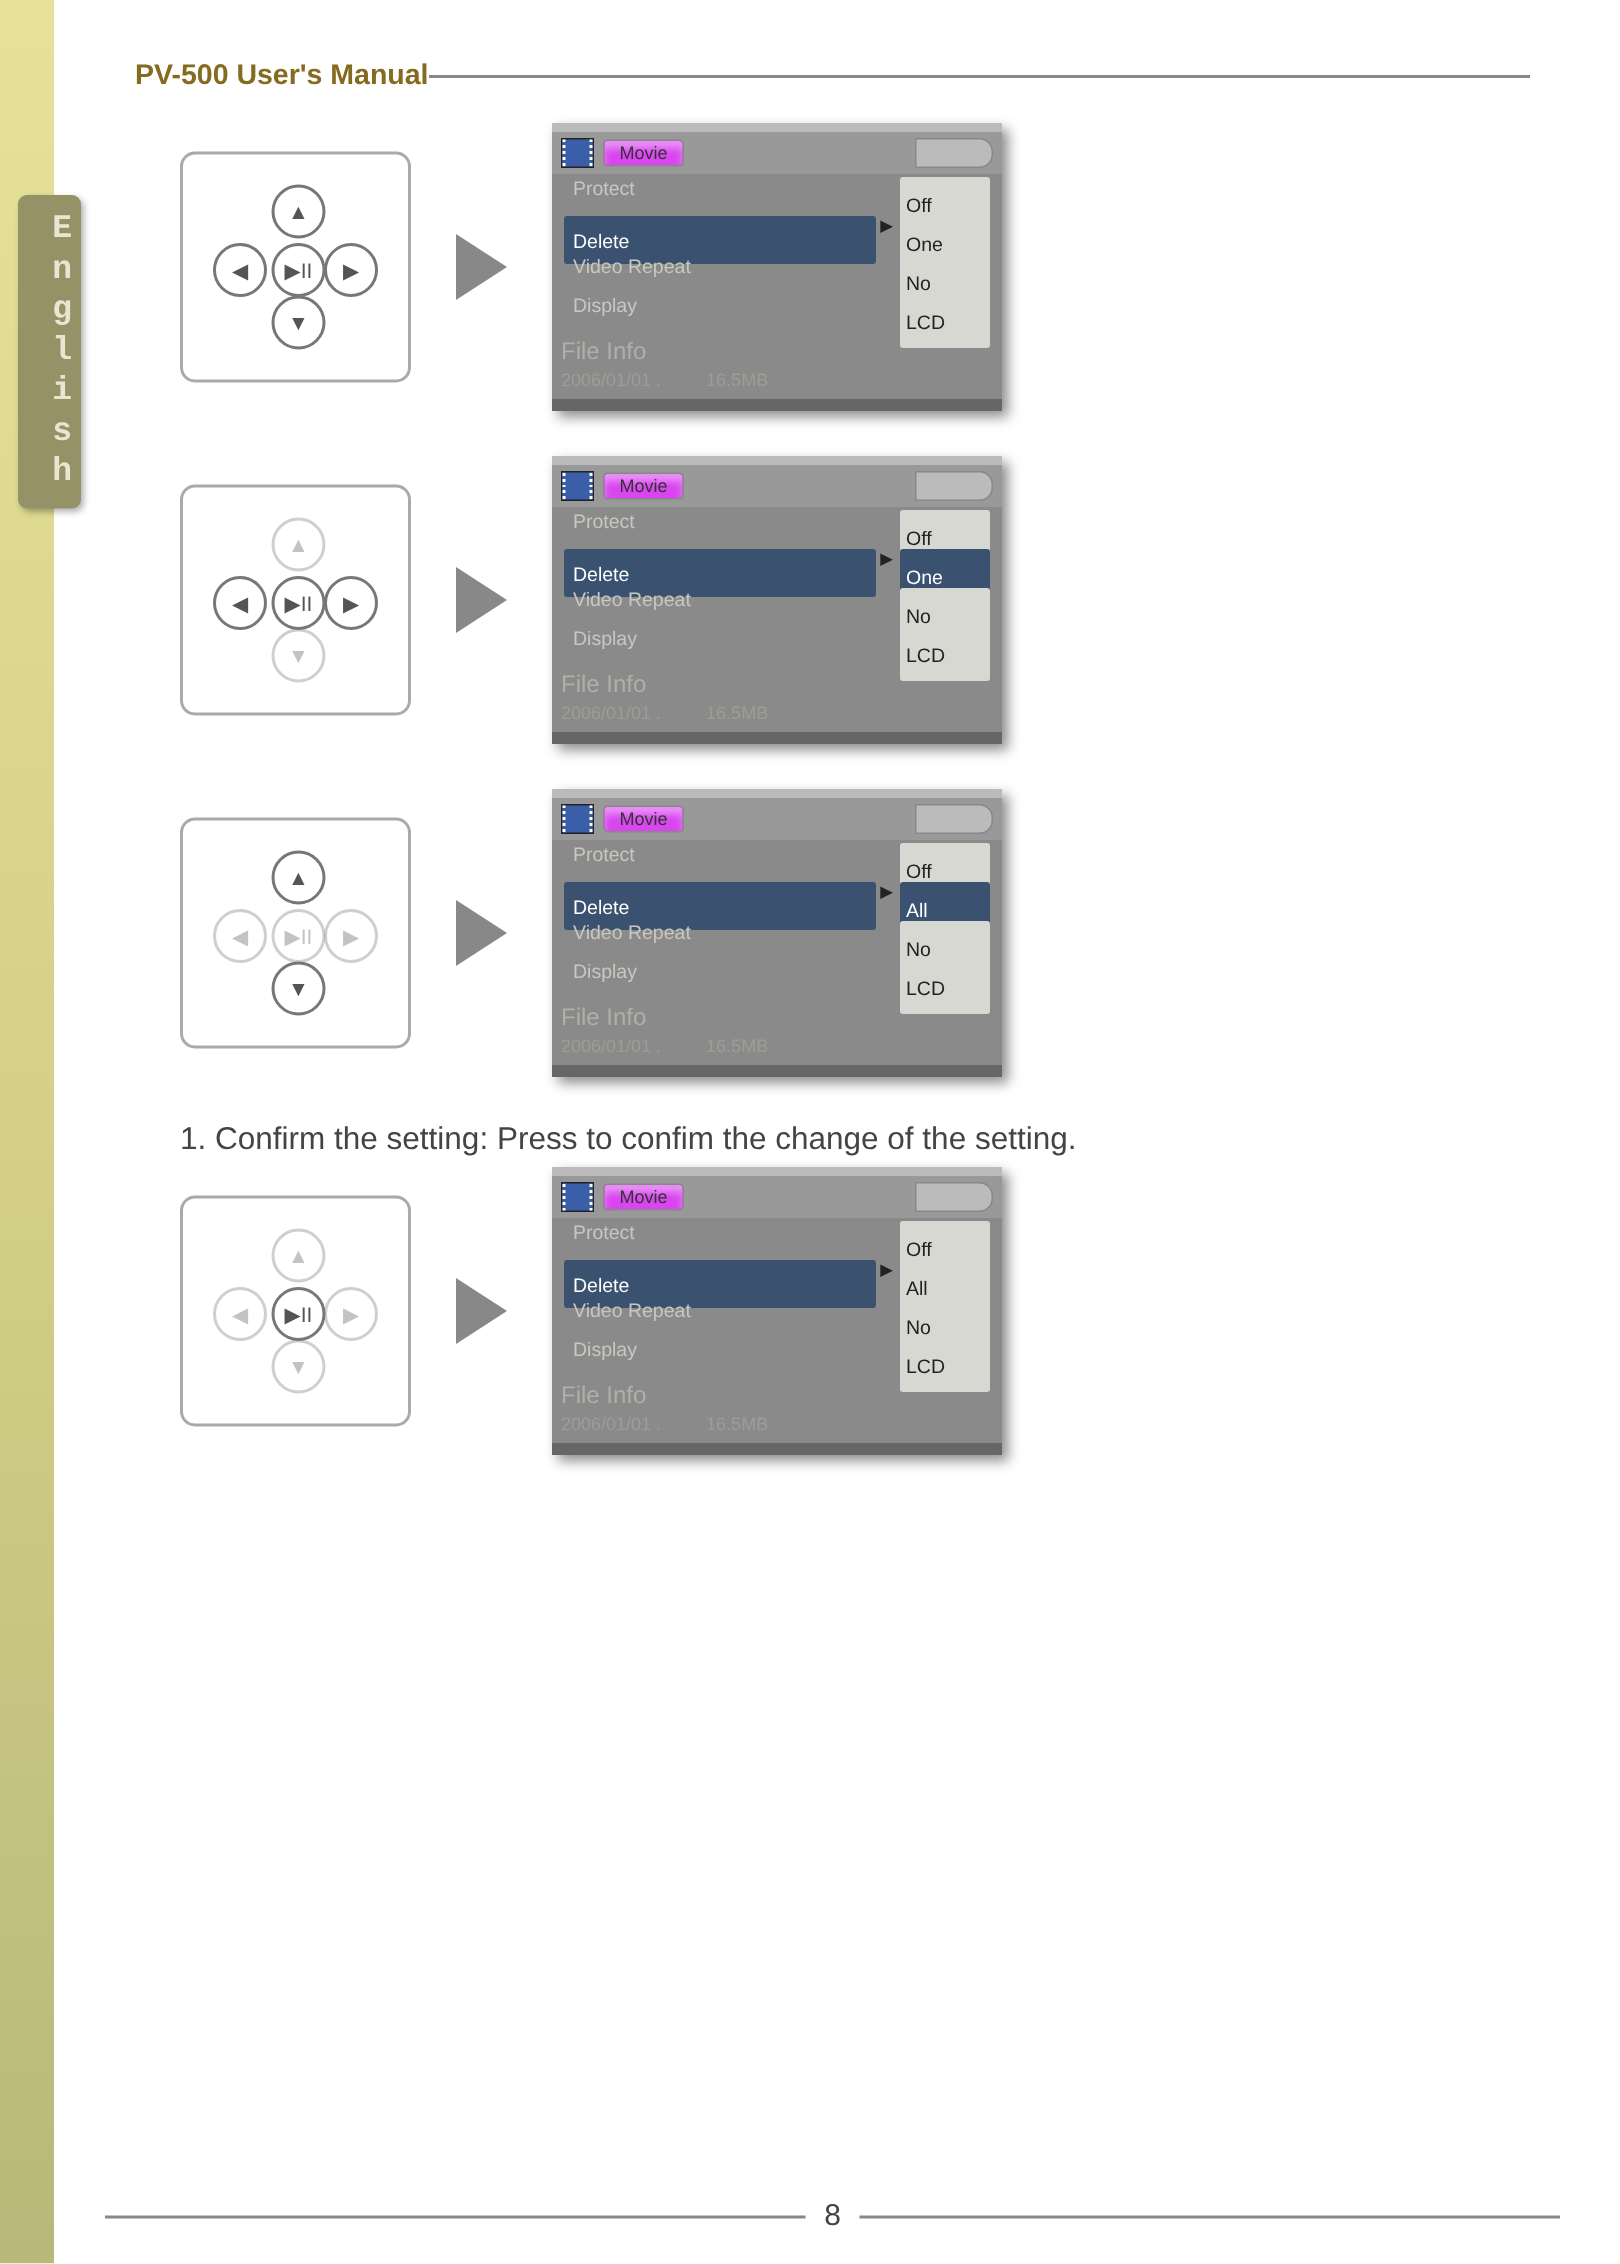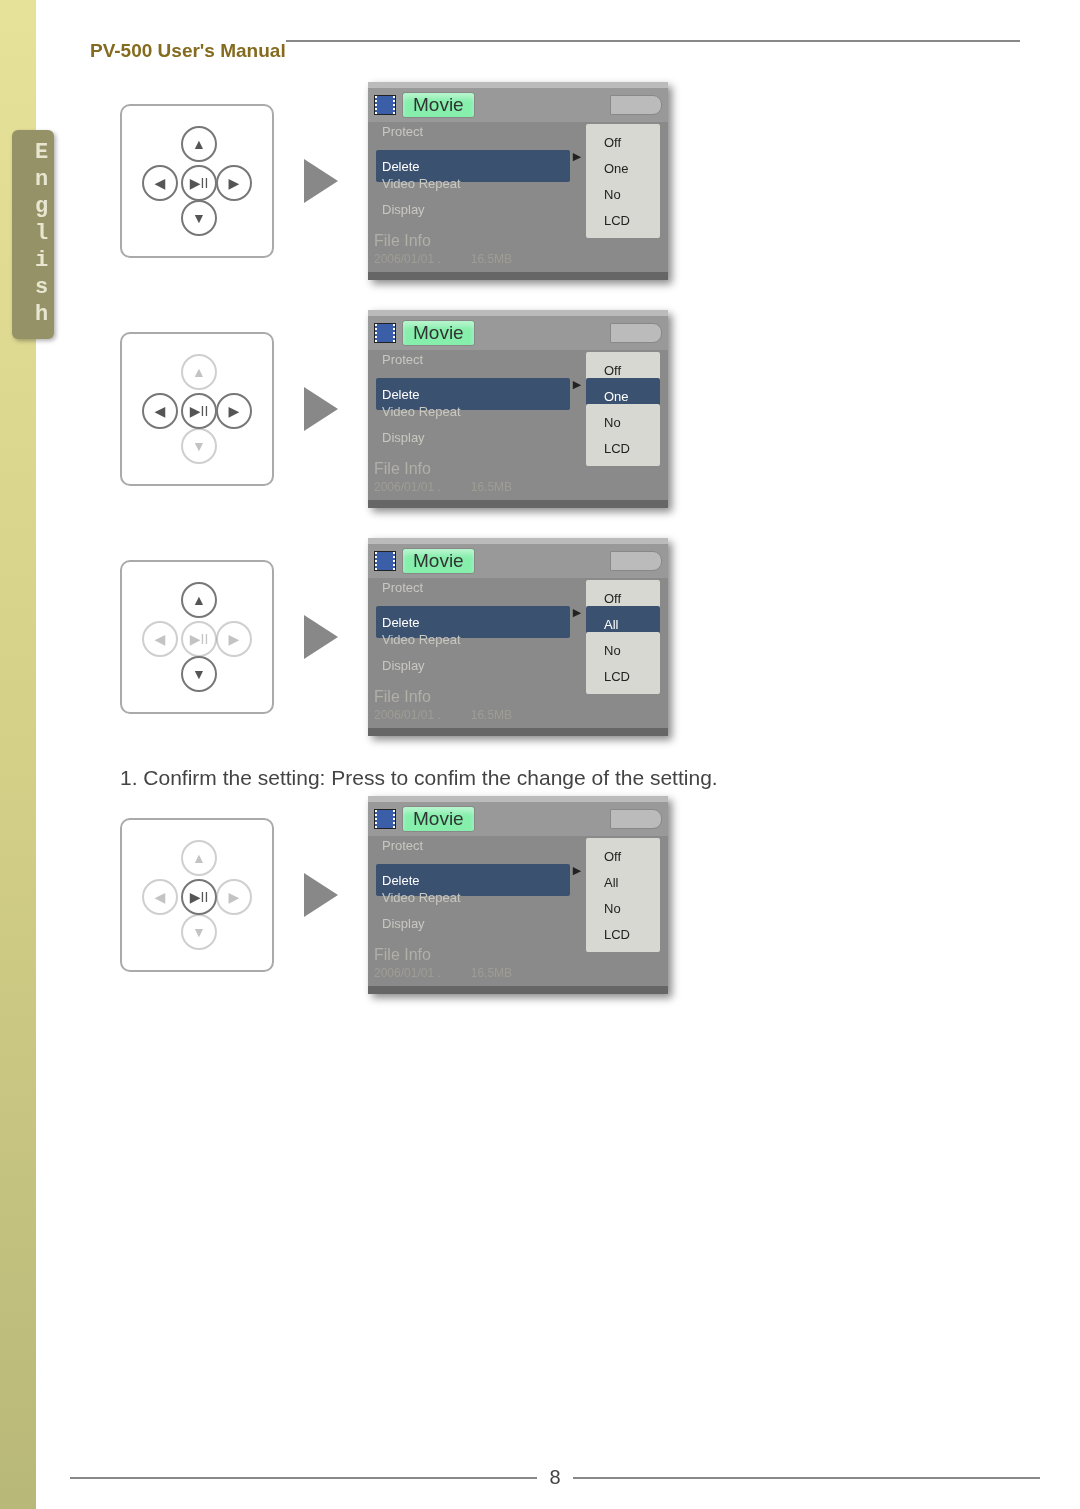--- a/index.html
+++ b/index.html
@@ -1,47 +1,47 @@
 <!DOCTYPE html>
 <html><head>
 <meta charset="utf-8">
 <style>
 body{margin:0;font-family:Arial,Helvetica,sans-serif;background:#fff;color:#333;font-size:20px;width:1080px;height:1509px;position:relative;box-sizing:border-box}
 .bg-stripe{position:absolute;top:0;left:0;width:36px;height:1509px;background:linear-gradient(to bottom,#e6e29a 0%,#d4d088 50%,#b8b878 100%)}
 .lang-tab{position:absolute;top:130px;left:12px;width:42px;background:#949266;border-radius:6px;padding:10px 0;text-align:center;color:#e8e6d0;font-family:"Courier New",monospace;font-weight:bold;font-size:22px;letter-spacing:2px;writing-mode:vertical-rl;text-orientation:upright;box-shadow:2px 2px 4px rgba(0,0,0,0.3)}
 .page{position:absolute;top:20px;left:70px;right:40px;bottom:20px;padding:20px}
-.header-line{display:flex;margin-bottom:20px}
+.header-line{display:flex;align-items:center;margin-bottom:20px}
 .header-title{color:#856b1f;font-weight:bold;font-size:19px;white-space:nowrap}
 .header-rule{flex:1;height:0;border-top:2px solid #888}
 .step{margin:10px 0 6px 30px;color:#444;font-size:21px}
 .row{display:flex;align-items:center;gap:30px;margin:6px 0 30px 30px}
 .dpad-box{border:2px solid #aaa;border-radius:10px;width:150px;height:150px;display:flex;align-items:center;justify-content:center}
 .dpad{position:relative;width:110px;height:110px}
 .dbtn{position:absolute;width:32px;height:32px;border:2px solid #777;border-radius:50%;background:#fff;display:flex;align-items:center;justify-content:center;color:#555;font-size:14px}
 .dbtn.dim{opacity:0.35}
 .dup{top:0;left:39px}
 .ddown{bottom:0;left:39px}
 .dleft{top:39px;left:0}
 .dright{top:39px;right:0}
 .dcenter{top:39px;left:39px}
 .big-play{width:0;height:0;border-left:34px solid #888;border-top:22px solid transparent;border-bottom:22px solid transparent}
 .screen{width:300px;background:#8a8a8a;border-top:6px solid #bbb;border-bottom:8px solid #666;box-shadow:4px 4px 8px rgba(0,0,0,0.45);font-size:14px}
 .titlebar{display:flex;align-items:center;padding:4px 6px;background:#999;gap:6px}
 .film-icon{width:20px;height:18px;background:#3a5ea8;border:1px solid #222;position:relative}
 .film-icon::before,.film-icon::after{content:"";position:absolute;width:2px;height:100%;background:repeating-linear-gradient(to bottom,#fff 0 2px,#3a5ea8 2px 4px)}
 .film-icon::before{left:0}
 .film-icon::after{right:0}
-.title-pill{background:#86efac;border-radius:3px;padding:1px 10px;color:#333;font-size:19px;border:1px solid #888;box-shadow:inset 0 5px 5px rgba(255,255,255,0.4)}
+.title-pill{background:#d946ef;border-radius:3px;padding:1px 10px;color:#333;font-size:12px;border:1px solid #888;box-shadow:inset 0 5px 5px rgba(255,255,255,0.4)}
 .title-end{margin-left:auto;width:50px;height:18px;background:#bbb;border-radius:0 9px 9px 0;border:1px solid #888}
 .menu{padding:2px 8px}
 .mrow{display:flex;align-items:flex-start;height:26px}
 .mlabel{flex:1;color:#c8c7c0;font-size:13px;padding-left:6px}
 .mlabel.sel{background:#3a5170;color:#fff;border-radius:2px;padding-left:6px;height:32px;display:flex;align-items:center}
 .arrow-cell{width:14px;text-align:center;color:#222;font-size:11px}
-.mval{width:56px;background:#d8d8d2;color:#222;font-size:13px;text-align:left;padding-left:18px;height:36px;display:flex;align-items:center;border-radius:2px;margin-left:2px}
+.mval{width:56px;background:#d8d8d2;color:#222;font-size:13px;text-align:left;padding-left:4px;height:36px;display:flex;align-items:center;border-radius:2px;margin-left:2px}
 .mval.sel{background:#3a5170;color:#fff}
 .info{color:#b0afa8;font-size:16px;padding:2px 6px}
 .info-line{display:flex;gap:30px;color:#9e9d95;font-size:12px;padding:0 6px 6px 6px}
 .footer{position:absolute;bottom:20px;left:70px;right:40px;display:flex;align-items:center;gap:12px}
 .footer-rule{flex:1;height:0;border-top:2px solid #888}
 .page-num{color:#444;font-size:20px}
 </style>
 </head>
 <body>
 

